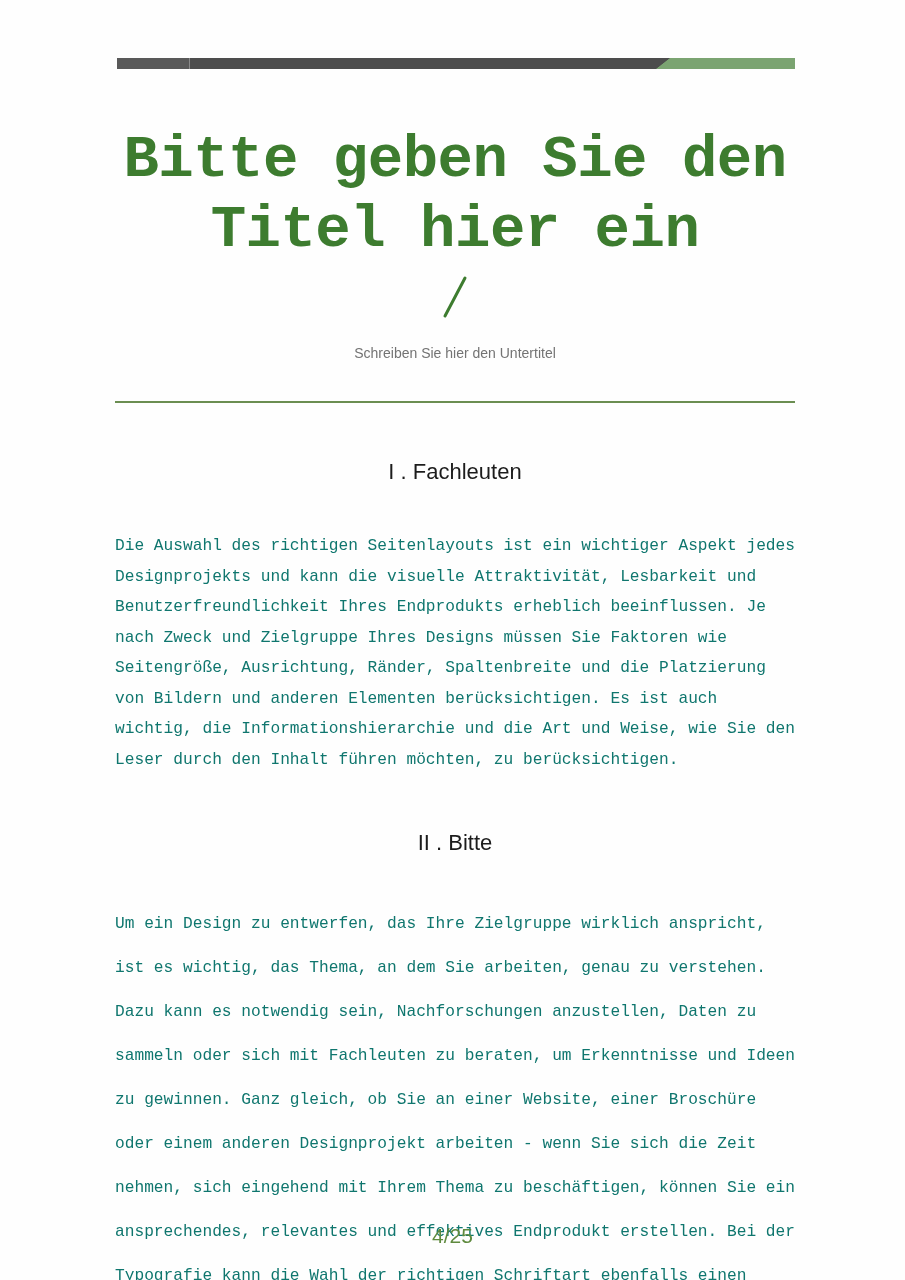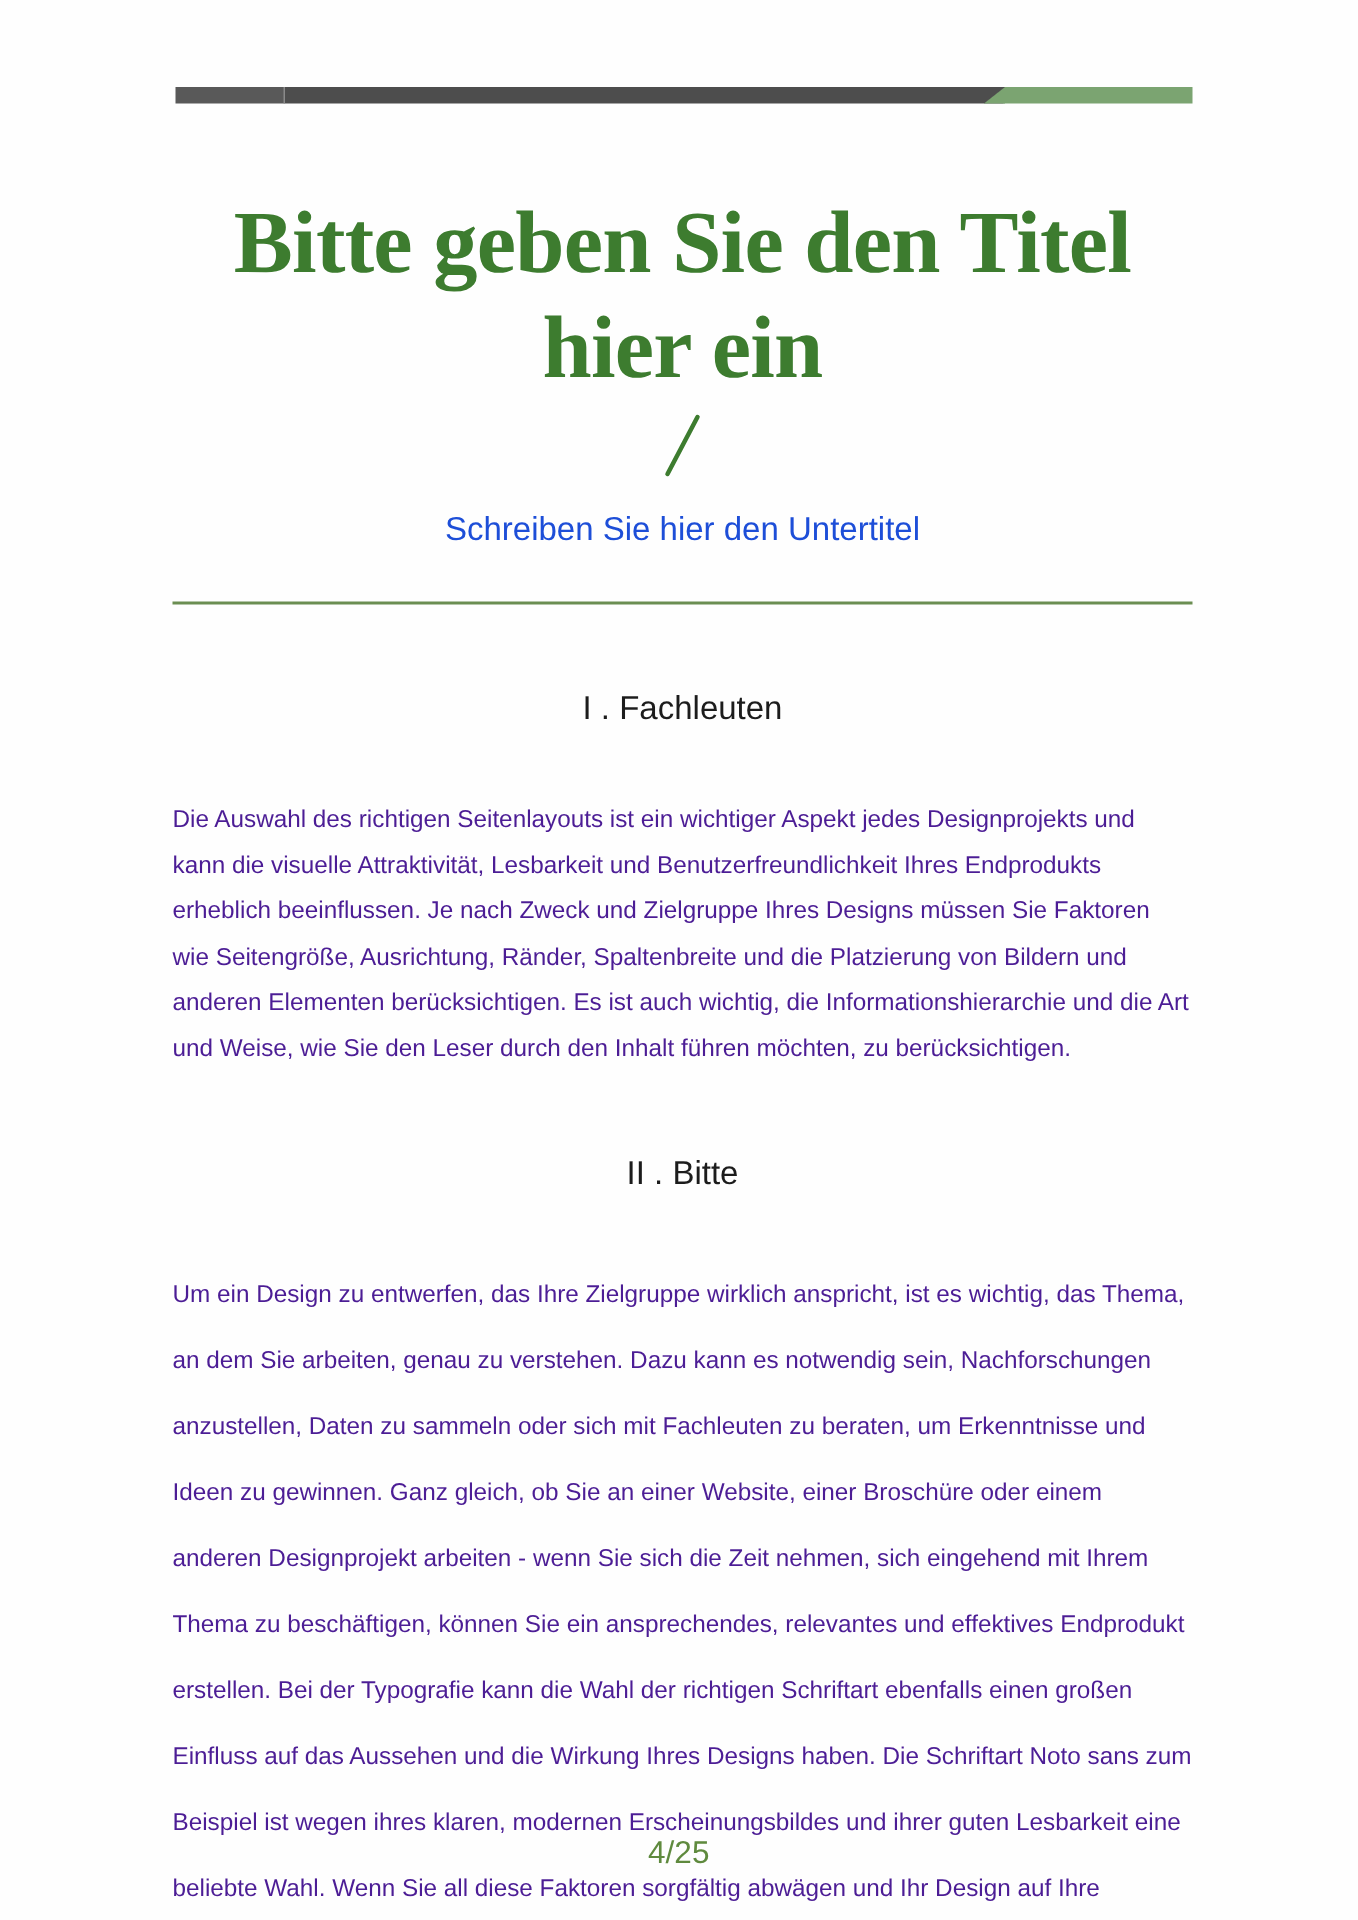--- a/index.html
+++ b/index.html
@@ -56,21 +56,21 @@
     background: #7ba471;
   }
 
   
   .title {
     position: absolute;
     left: 100px;
     top: 126px;
     width: 710px;
     text-align: center;
-    font-family: Liberation Serif, serif;
+    font-family: Liberation Mono, monospace;
     font-weight: bold;
     font-size: 59px;
     line-height: 70px;
     letter-spacing: -0.5px;
     color: #3d7c2f;
   }
   .slash-wrap {
     position: absolute;
     left: 100px;
     top: 272px;
@@ -85,23 +85,23 @@
     width: 26px;
     height: 44px;
   }
   .subtitle {
     position: absolute;
     left: 100px;
     top: 337px;
     width: 710px;
     text-align: center;
     font-family: "Liberation Sans", sans-serif;
-    font-size: 22px;
+    font-size: 14px;
     line-height: 32px;
-    color: #1d4ed8;
+    color: #737373;
   }
   .divider {
     position: absolute;
     left: 115px;
     top: 401px;
     width: 680px;
     height: 2px;
     background: #6b8e52;
   }
 
@@ -117,24 +117,24 @@
   }
   .section-heading {
     text-align: center;
     font-family: "Liberation Sans", sans-serif;
     font-size: 22px;
     line-height: 32px;
     color: #1c1c1c;
     margin: 16px 0 28px 0;
   }
   .section-body {
-    font-family: Liberation Sans, sans-serif;
+    font-family: Liberation Mono, monospace;
     font-size: 16.2px;
     line-height: 30.5px;
-    color: #4c1d95;
+    color: #0f766e;
     text-align: left;
     margin-top: 43px;
   }
   .section--two .section-heading {
     margin-top: 52px;
     margin-bottom: 34px;
   }
   .section--two .section-body {
     line-height: 44px;
   }

